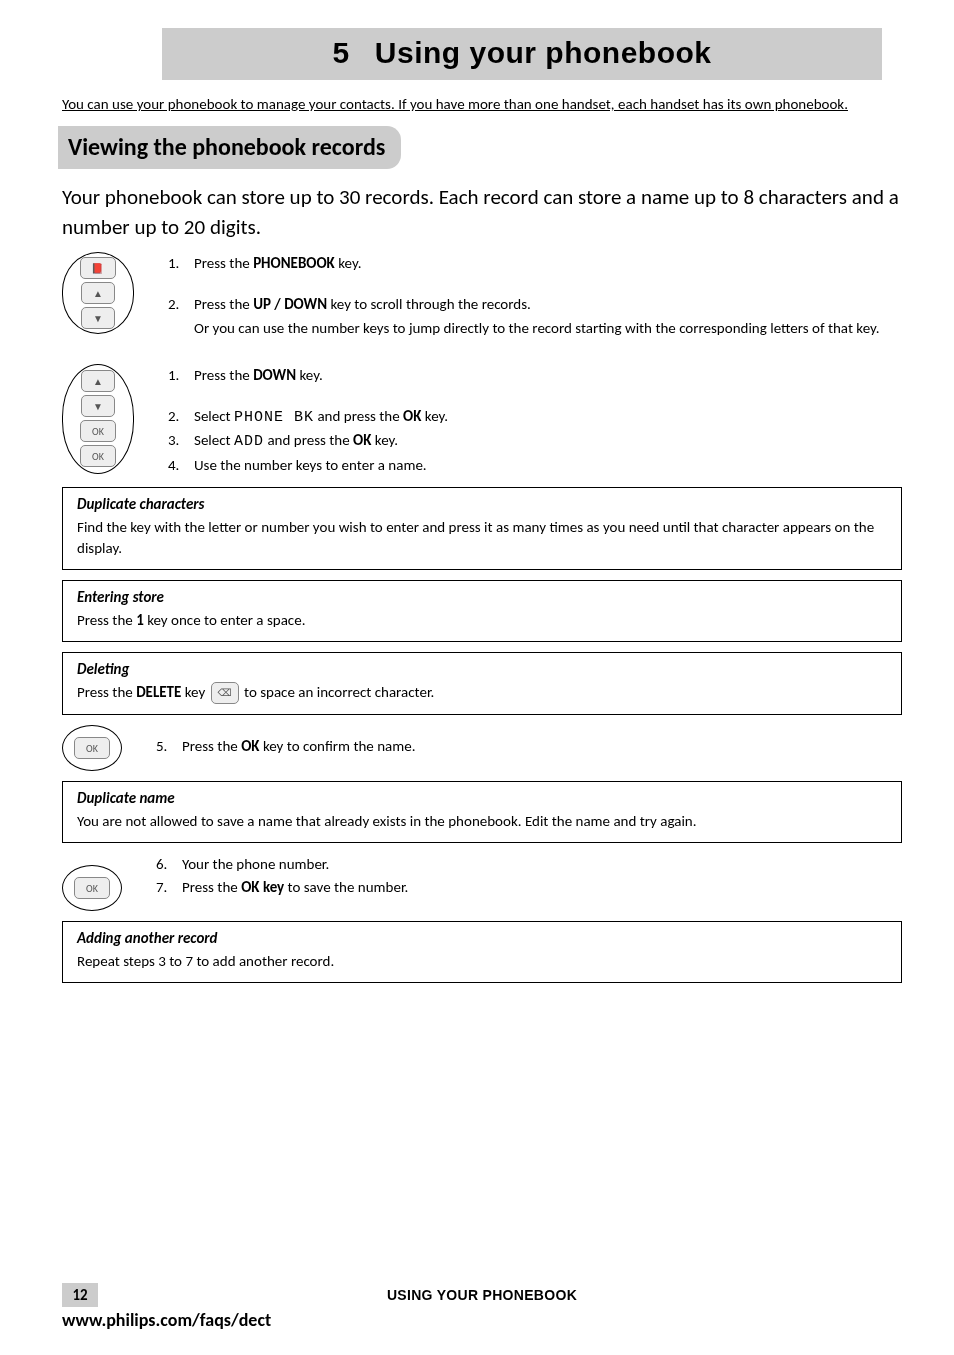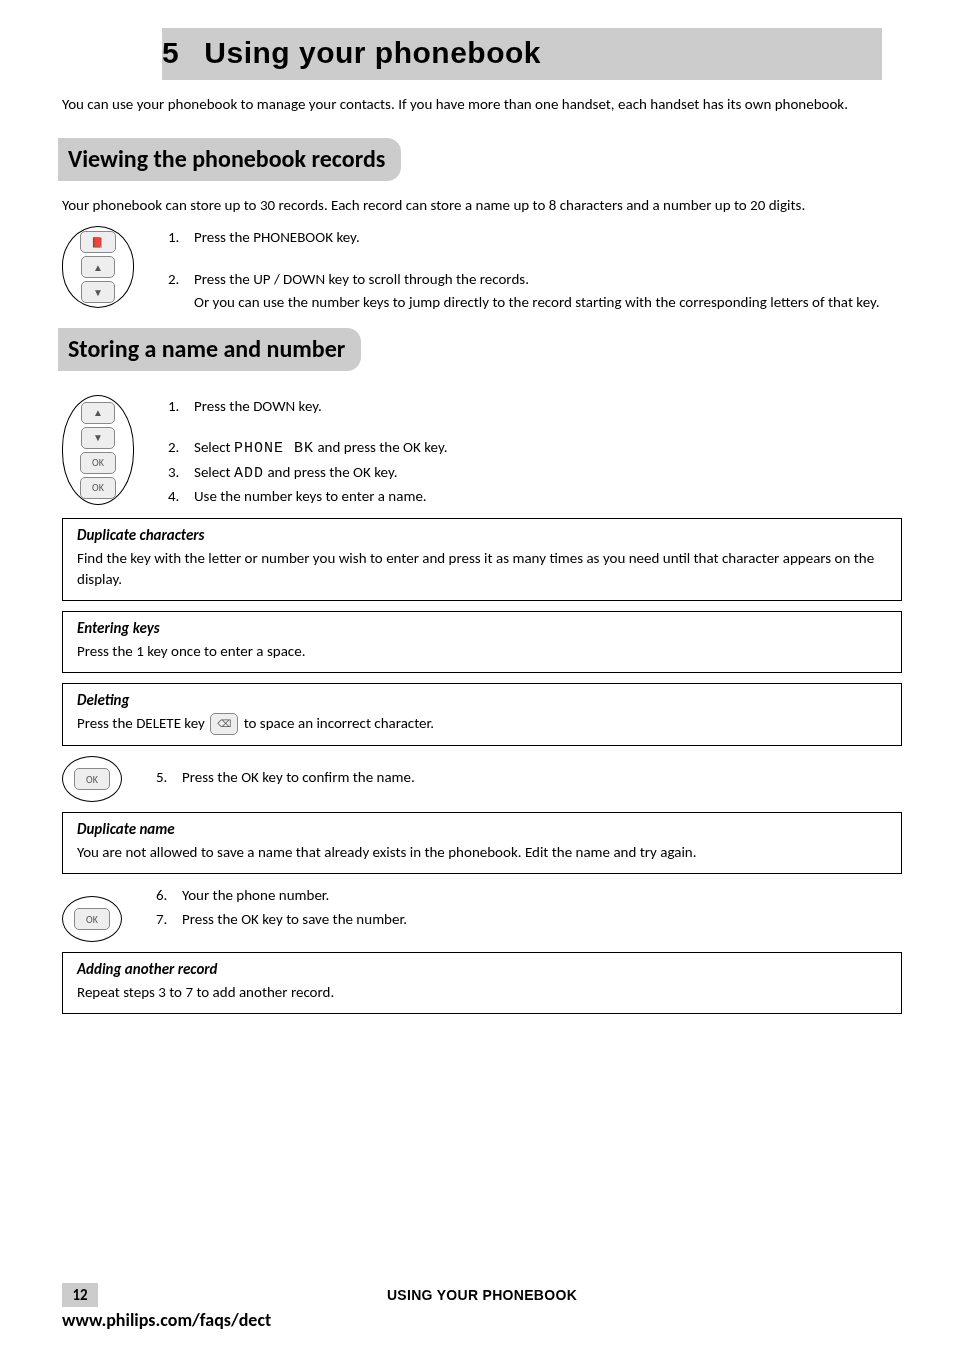--- a/index.html
+++ b/index.html
@@ -1,39 +1,40 @@
 <!DOCTYPE html>
 <html><head>
 <meta charset="utf-8">
 <style>
   * { box-sizing: border-box; margin: 0; padding: 0; }
   html, body { width: 954px; height: 1355px; background: #fff; font-family: "Gill Sans", "Gill Sans MT", Calibri, sans-serif; color: #000; }
   .page { width: 954px; height: 1355px; position: relative; padding: 28px 52px 0 62px; }
   .chapter-bar {
     background: #ccc;
+    text-align: center;
     padding: 8px 0 10px 0;
     margin: 0 0 14px 100px;
     width: 720px;
     color: #000;
   }
   .chapter-bar .num { font-family: Arial, sans-serif; font-weight: 900; font-size: 30px; vertical-align: middle; }
   .chapter-bar .title { font-family: Arial, sans-serif; font-weight: 900; font-size: 30px; vertical-align: middle; letter-spacing: 0.5px; margin-left: 22px;}
-  .intro { font-size: 15px; line-height: 1.35; margin: 4px 0 24px 0; }
+  .intro { font-size: 15px; line-height: 1.35; margin: 4px 0 12px 0; text-decoration: underline; }
   .section-pill {
     display: inline-block;
     background: #ccc;
     font-size: 24px;
     font-weight: bold;
     padding: 6px 16px 8px 10px;
     border-radius: 0 14px 14px 0;
     margin-left: -4px;
     margin-bottom: 14px;
     text-align: right;
   }
-  .section-intro { font-size: 15px; line-height: 1.4; margin-bottom: 10px; }
+  .section-intro { font-size: 21px; line-height: 1.4; margin-bottom: 10px; }
   .step-row { display: flex; align-items: flex-start; margin-bottom: 6px; }
   .key-bubble {
     border: 1px solid #000;
     border-radius: 50% / 48%;
     width: 72px;
     min-height: 82px;
     display: flex;
     flex-direction: column;
     align-items: center;
     justify-content: center;
@@ -47,21 +48,21 @@
     border: 1px solid #888; background: #eee; border-radius: 5px;
     width: 34px; height: 22px; display:flex; align-items:center; justify-content:center;
     font-size: 10px; color:#555;
   }
   .key-icon-wide { width: 36px; }
   .step-body { font-size: 15px; line-height: 1.55; flex: 1; }
   .step-body .item { display: flex; }
   .step-body .num { width: 26px; flex-shrink: 0; }
   .step-body .txt { flex: 1; }
   .step-body .cont { margin-left: 26px; }
-  strong { font-weight: normal; }
+  strong { font-weight: bold; }
   .note-box {
     border: 1px solid #000;
     padding: 6px 14px 10px 14px;
     margin: 10px 0;
     font-size: 15px;
     line-height: 1.4;
   }
   .note-box .title { font-weight: bold; font-style: italic; margin-bottom: 2px; }
   .inline-key {
     display: inline-flex; vertical-align: middle;
@@ -114,21 +115,20 @@
         <span class="txt">
           <span>Press the </span><strong>UP / DOWN</strong><span> key to scroll through the records.</span>
         </span>
       </div>
       <div class="cont">Or you can use the number keys to jump directly to the record starting with the corresponding letters of that key.</div>
     </div>
   </div>
 
   
   <div style="height:8px"></div>
-  <div class="section-pill">Storing a name and number</div>
   <div style="height:10px"></div>
 
   <div class="step-row">
     <div class="key-bubble" style="min-height:110px">
       <div class="key-icon">▲</div>
       <div class="key-icon">▼</div>
       <div class="key-icon key-icon-wide">OK</div>
       <div class="key-icon key-icon-wide">OK</div>
     </div>
     <div class="step-body">
@@ -157,21 +157,21 @@
       </div>
     </div>
   </div>
 
   <div class="note-box">
     <div class="title">Duplicate characters</div>
     <div>Find the key with the letter or number you wish to enter and press it as many times as you need until that character appears on the display.</div>
   </div>
 
   <div class="note-box">
-    <div class="title">Entering keys</div>
+    <div class="title">Entering store</div>
     <div>
       <span>Press the </span><strong>1</strong><span> key once to enter a space.</span>
     </div>
   </div>
 
   <div class="note-box">
     <div class="title">Deleting</div>
     <div>
       <span>Press the </span><strong>DELETE</strong><span> key </span><span class="inline-key">⌫</span><span> to space an incorrect character.</span>
     </div>

